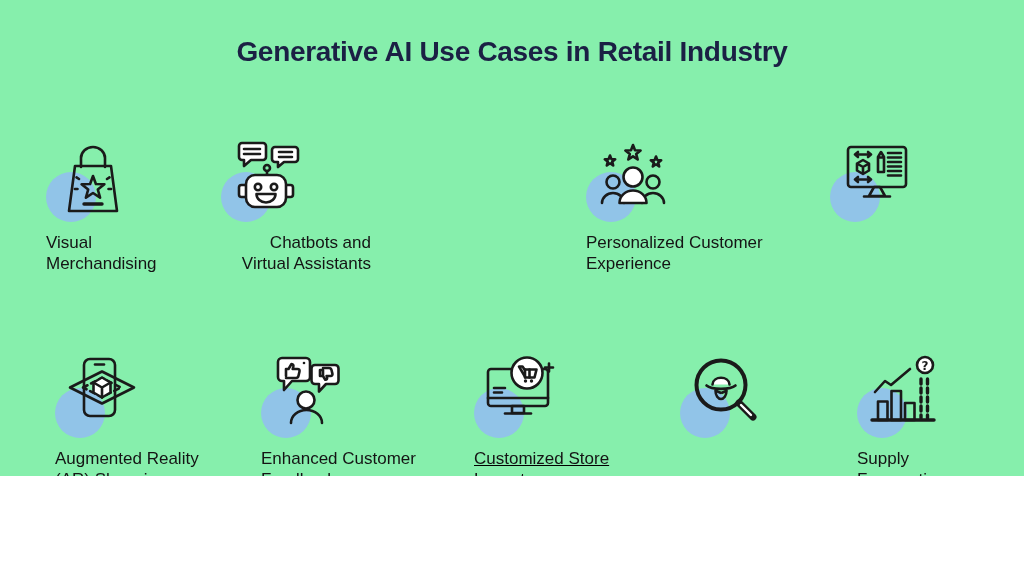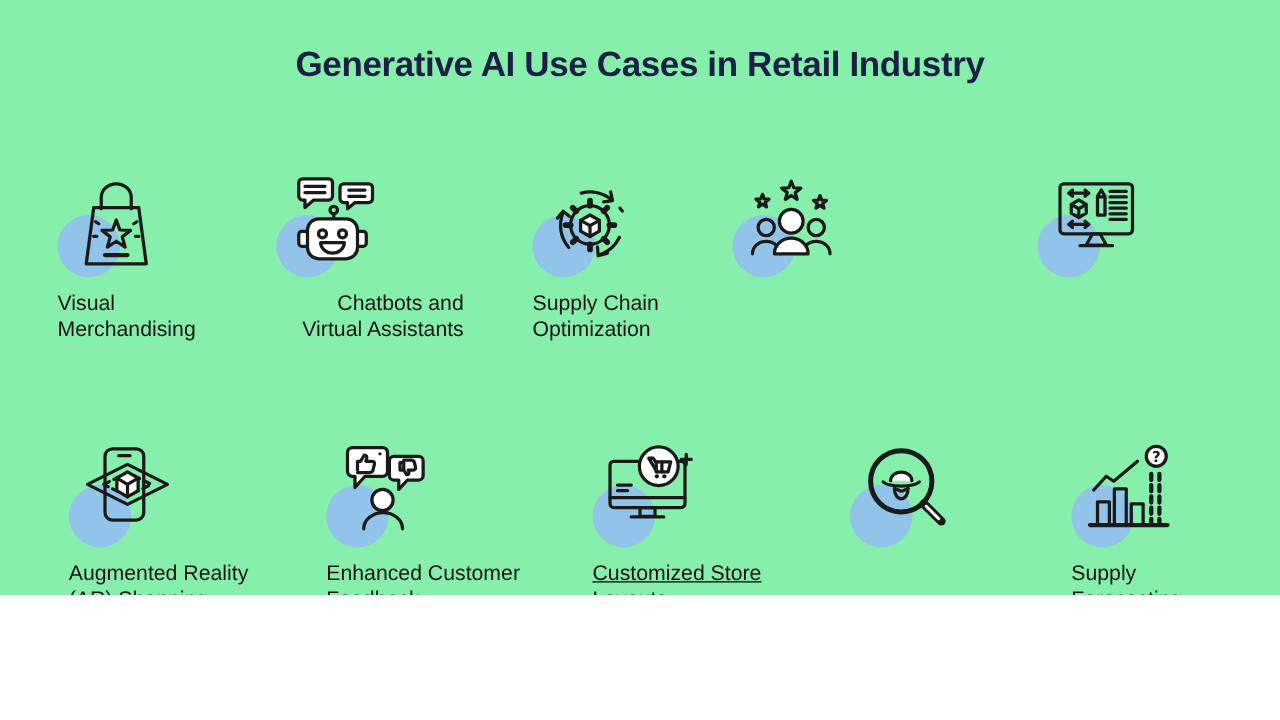--- a/index.html
+++ b/index.html
@@ -68,55 +68,37 @@
         <rect class="wfill" x="52" y="45" width="8" height="12" rx="2.5"></rect>
         <rect class="wfill" x="13" y="35" width="40" height="32" rx="9"></rect>
         <circle class="wfill" cx="25" cy="47" r="3.2"></circle>
         <circle class="wfill" cx="41" cy="47" r="3.2"></circle>
         <path class="wfill" d="M23.5,54 a9.5,8.5 0 0 0 19,0 z"></path>
       </svg>
     </div>
     <div class="label">Chatbots and Virtual Assistants</div>
   </div>
 
-  <div class="cell" style="left:426px;top:140px;width:145px;">
-    <div class="icon-wrap">
-      <div class="halo"></div>
-      <svg class="icon" width="70" height="82" viewBox="0 0 70 82">
-        <path class="teeth" d="M49.5,40 L53.5,40 M45,51 L47.8,53.8 M34,55.5 L34,59.5 M23,51 L20.2,53.8 M18.5,40 L14.5,40 M23,29 L20.2,26.2 M34,24.5 L34,20.5 M45,29 L47.8,26.2"></path>
-        <circle cx="34" cy="40" r="15.5"></circle>
-        <path class="wfill" d="M34,32 l7.5,4.3 v8.6 L34,49.2 l-7.5,-4.3 v-8.6 Z"></path>
-        <path d="M26.5,36.3 L34,40.5 L41.5,36.3 M34,40.5 V49.2"></path>
-        <path d="M17,58 A27,27 0 0 1 12.5,30"></path>
-        <path d="M8,34.5 L12.5,29 L17.5,33"></path>
-        <path d="M27,14.5 A27,27 0 0 1 51.5,20"></path>
-        <path d="M50.5,13.5 L52,20.5 L45,21.5"></path>
-        <path d="M58,26.5 l1.8,2.4"></path>
-        <path d="M57.5,50 A27,27 0 0 1 41,64"></path>
-        <path d="M48,62.5 L40.5,64.6 L40,57.5"></path>
-      </svg>
-    </div>
-    <div class="label">Supply Chain Optimization</div>
-  </div>
 
   <div class="cell" style="left:586px;top:140px;width:200px;">
     <div class="icon-wrap">
       <div class="halo"></div>
       <svg class="icon" width="70" height="82" viewBox="0 0 70 82">
         <path d="M35,5 L37,10.2 L42.6,10.5 L38.2,14.1 L39.7,19.5 L35,16.4 L30.3,19.5 L31.8,14.1 L27.4,10.5 L33,10.2 Z"></path>
         <path d="M12,15.5 L13.4,19.1 L17.2,19.3 L14.2,21.7 L15.2,25.5 L12,23.3 L8.8,25.5 L9.8,21.7 L6.8,19.3 L10.6,19.1 Z"></path>
         <path d="M58,16.5 L59.4,20.1 L63.2,20.3 L60.2,22.7 L61.2,26.5 L58,24.3 L54.8,26.5 L55.8,22.7 L52.8,20.3 L56.6,20.1 Z"></path>
         <circle cx="15" cy="42" r="6.5"></circle>
         <path d="M4,63 a11,10 0 0 1 22,0"></path>
         <circle cx="55" cy="42" r="6.5"></circle>
         <path d="M44,63 a11,10 0 0 1 22,0"></path>
         <circle class="wfill" cx="35" cy="37" r="9.5"></circle>
         <path class="wfill" d="M21.5,63 a13.5,12.5 0 0 1 27,0 z"></path>
       </svg>
     </div>
+    <div class="label">Personalized Customer Experience</div>
   </div>
 
   <div class="cell" style="left:830px;top:140px;width:155px;">
     <div class="icon-wrap">
       <div class="halo"></div>
       <svg class="icon" width="70" height="82" viewBox="0 0 70 82">
         <path d="M27,56 l5,-9 h6 l5,9 z M22,56.5 h26"></path>
         <rect x="6" y="7" width="58" height="40" rx="3"></rect>
         <path d="M13,14.5 h16 M13,14.5 l3,-2.5 M13,14.5 l3,2.5 M29,14.5 l-3,-2.5 M29,14.5 l-3,2.5"></path>
         <path d="M13,39.5 h16 M13,39.5 l3,-2.5 M13,39.5 l3,2.5 M29,39.5 l-3,-2.5 M29,39.5 l-3,2.5"></path>

